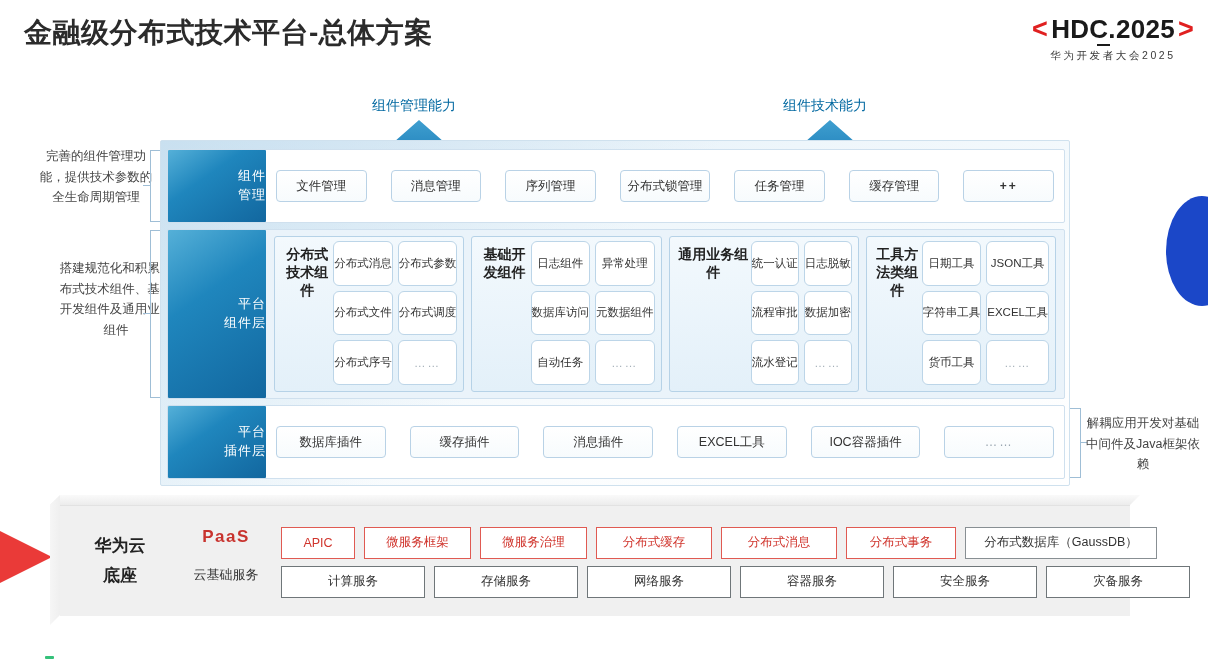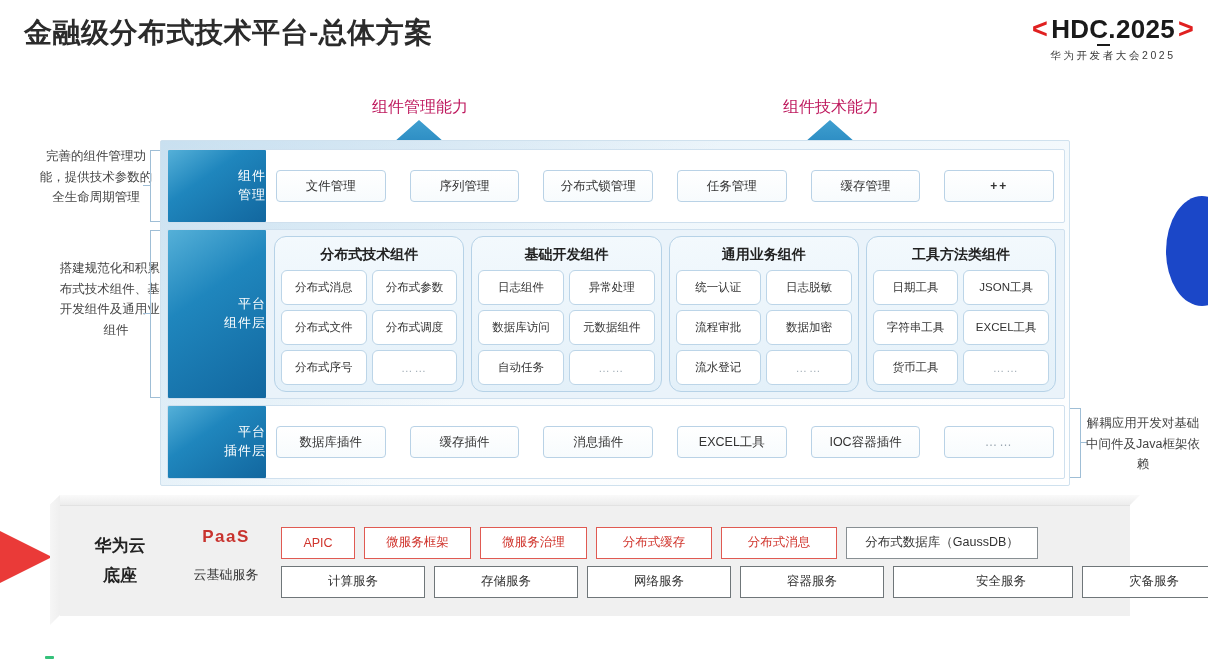--- a/index.html
+++ b/index.html
@@ -47,21 +47,21 @@
     border-radius:50%;
     clip-path:polygon(0% 0%,100% 50%,0% 100%);
   }
   .green-dot{
     position:absolute;left:45px;bottom:4px;width:9px;height:3px;
     background:#35c17a;border-radius:1px;
   }
 
   
   .arrow-label{
-    position:absolute;font-size:16px;color:#be185d;white-space:nowrap;
+    position:absolute;font-size:14px;color:#0369a1;white-space:nowrap;
   }
   .up-arrow{
     position:absolute;width:46px;height:48px;
     background:linear-gradient(180deg,#3f9fd0 0%,#1878b4 100%);
     clip-path:polygon(50% 0%,100% 42%,74% 42%,74% 100%,26% 100%,26% 42%,0% 42%);
   }
 
   
   .stack{
     position:absolute;left:160px;top:140px;width:908px;height:344px;
@@ -105,23 +105,23 @@
     font-size:12.5px;color:#333;white-space:nowrap;
   }
   .chip.plus{font-weight:bold;letter-spacing:2px;font-size:12px;}
   .chip.dots{color:#9aa6b0;letter-spacing:2px;}
 
   
   .groups{
     flex:1;display:flex;gap:7px;padding:6px 8px;align-items:stretch;
   }
   .group{
-    flex:1;border:1px solid #b6d2e7;border-radius:12px;
+    flex:1;border:1px solid #b6d2e7;border-radius:3px;
     background:linear-gradient(180deg,#f3f9fd 0%,#e3f0f9 100%);
-    display:flex;flex-direction:column;padding:4px 6px 6px;
+    display:flex;flex-direction:row;padding:4px 6px 6px;
   }
   .group-title{
     text-align:center;font-size:14px;font-weight:bold;color:#222;
     padding:5px 0 6px;
   }
   .group-grid{
     flex:1;display:grid;grid-template-columns:1fr 1fr;
     grid-auto-rows:1fr;gap:5px;
   }
   .cell{
@@ -220,20 +220,21 @@
 
 <div class="stack">
 
   <div class="layer layer-mgmt">
     <div class="layer-label">
       <span>组件</span>
       <span>管理</span>
     </div>
     <div class="layer-body">
       <div class="chip">文件管理</div>
+      <div class="chip">消息管理</div>
       <div class="chip">序列管理</div>
       <div class="chip">分布式锁管理</div>
       <div class="chip">任务管理</div>
       <div class="chip">缓存管理</div>
       <div class="chip plus">++</div>
     </div>
   </div>
 
   <div class="layer layer-comp">
     <div class="layer-label">
@@ -320,28 +321,29 @@
     </div>
     <div class="base-rows">
 
       <div class="base-row">
         <div class="row-label paas">PaaS</div>
         <div class="svc red" style="width:72px;">APIC</div>
         <div class="svc red" style="width:105px;">微服务框架</div>
         <div class="svc red" style="width:105px;">微服务治理</div>
         <div class="svc red" style="width:114px;">分布式缓存</div>
         <div class="svc red" style="width:114px;">分布式消息</div>
+        <div class="svc red" style="width:108px;">分布式事务</div>
         <div class="svc gray" style="width:190px;">分布式数据库（GaussDB）</div>
       </div>
 
       <div class="base-row">
         <div class="row-label cloud">云基础服务</div>
         <div class="svc plain" style="width:142px;">计算服务</div>
         <div class="svc plain" style="width:142px;">存储服务</div>
         <div class="svc plain" style="width:142px;">网络服务</div>
         <div class="svc plain" style="width:142px;">容器服务</div>
-        <div class="svc plain" style="width:142px;padding-left:36px;">安全服务</div>
+        <div class="svc plain" style="width:142px;">安全服务</div>
         <div class="svc plain" style="width:142px;">灾备服务</div>
       </div>
 
     </div>
   </div>
 </div>
 
 </body></html>

